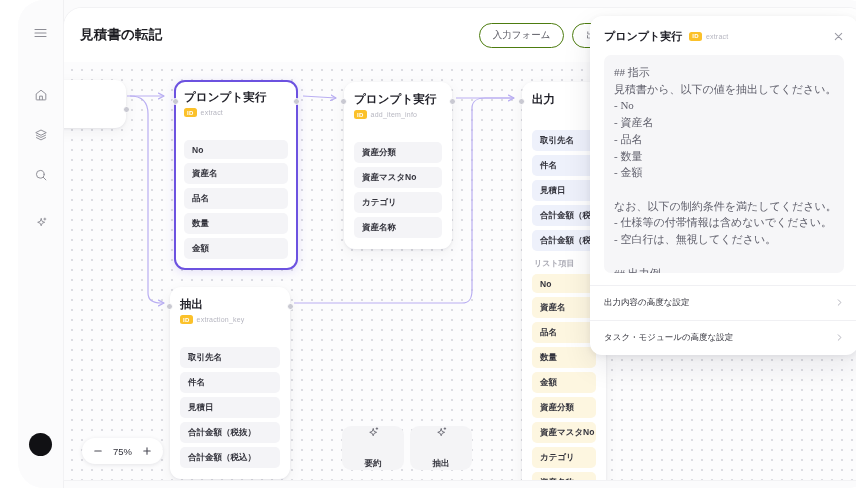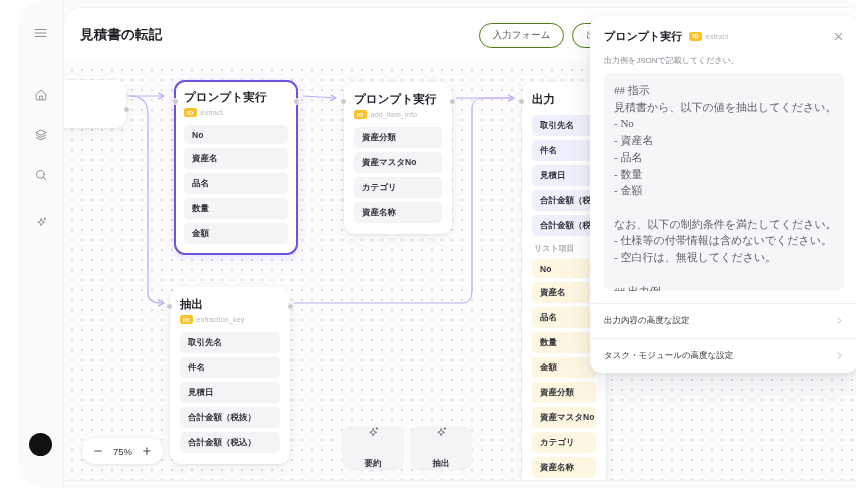--- a/index.html
+++ b/index.html
@@ -133,21 +133,21 @@
     letter-spacing: .1px;
   }
   .node-idrow { display: flex; align-items: center; gap: 4px; margin-top: 3px; }
   .id-badge {
     background: #fbc12a; color: #ffffff;
     font-size: 6px; font-weight: 700;
     border-radius: 2.5px; padding: 1.5px 3px; line-height: 1;
     letter-spacing: .3px;
   }
   .id-text { font-size: 7px; color: #b6b6c0; letter-spacing: .2px; }
-  .field-list { margin-top: 8px; display: flex; flex-direction: column; gap: 4px; }
+  .field-list { margin-top: 23px; display: flex; flex-direction: column; gap: 4px; }
   .field {
     border-radius: 5px; padding: 4.5px 8px;
     font-size: 8.5px; font-weight: 700; color: #33333c;
     background: #f4f4f7;
     white-space: nowrap;
   }
   .field.blue { background: #eef1fb; }
   .field.amber { background: #fdf6e0; }
   .list-label {
     font-size: 8px; color: #aaaab4; font-weight: 700;
@@ -447,21 +447,20 @@
             <span class="id-badge">ID</span>
             <span class="id-text">extract</span>
           </span>
           <span class="panel-close">
             <svg width="11" height="11" viewBox="0 0 12 12" fill="none" stroke="currentColor" stroke-width="1.1" stroke-linecap="round">
               <path d="M2.5 2.5l7 7M9.5 2.5l-7 7"></path>
             </svg>
           </span>
         </div>
         <div class="panel-body">
-          <div class="panel-hint">出力例をJSONで記載してください。</div>
           <div class="code-box">
             <pre>## 指示
 見積書から、以下の値を抽出してください。
 - No
 - 資産名
 - 品名
 - 数量
 - 金額
 
 なお、以下の制約条件を満たしてください。

